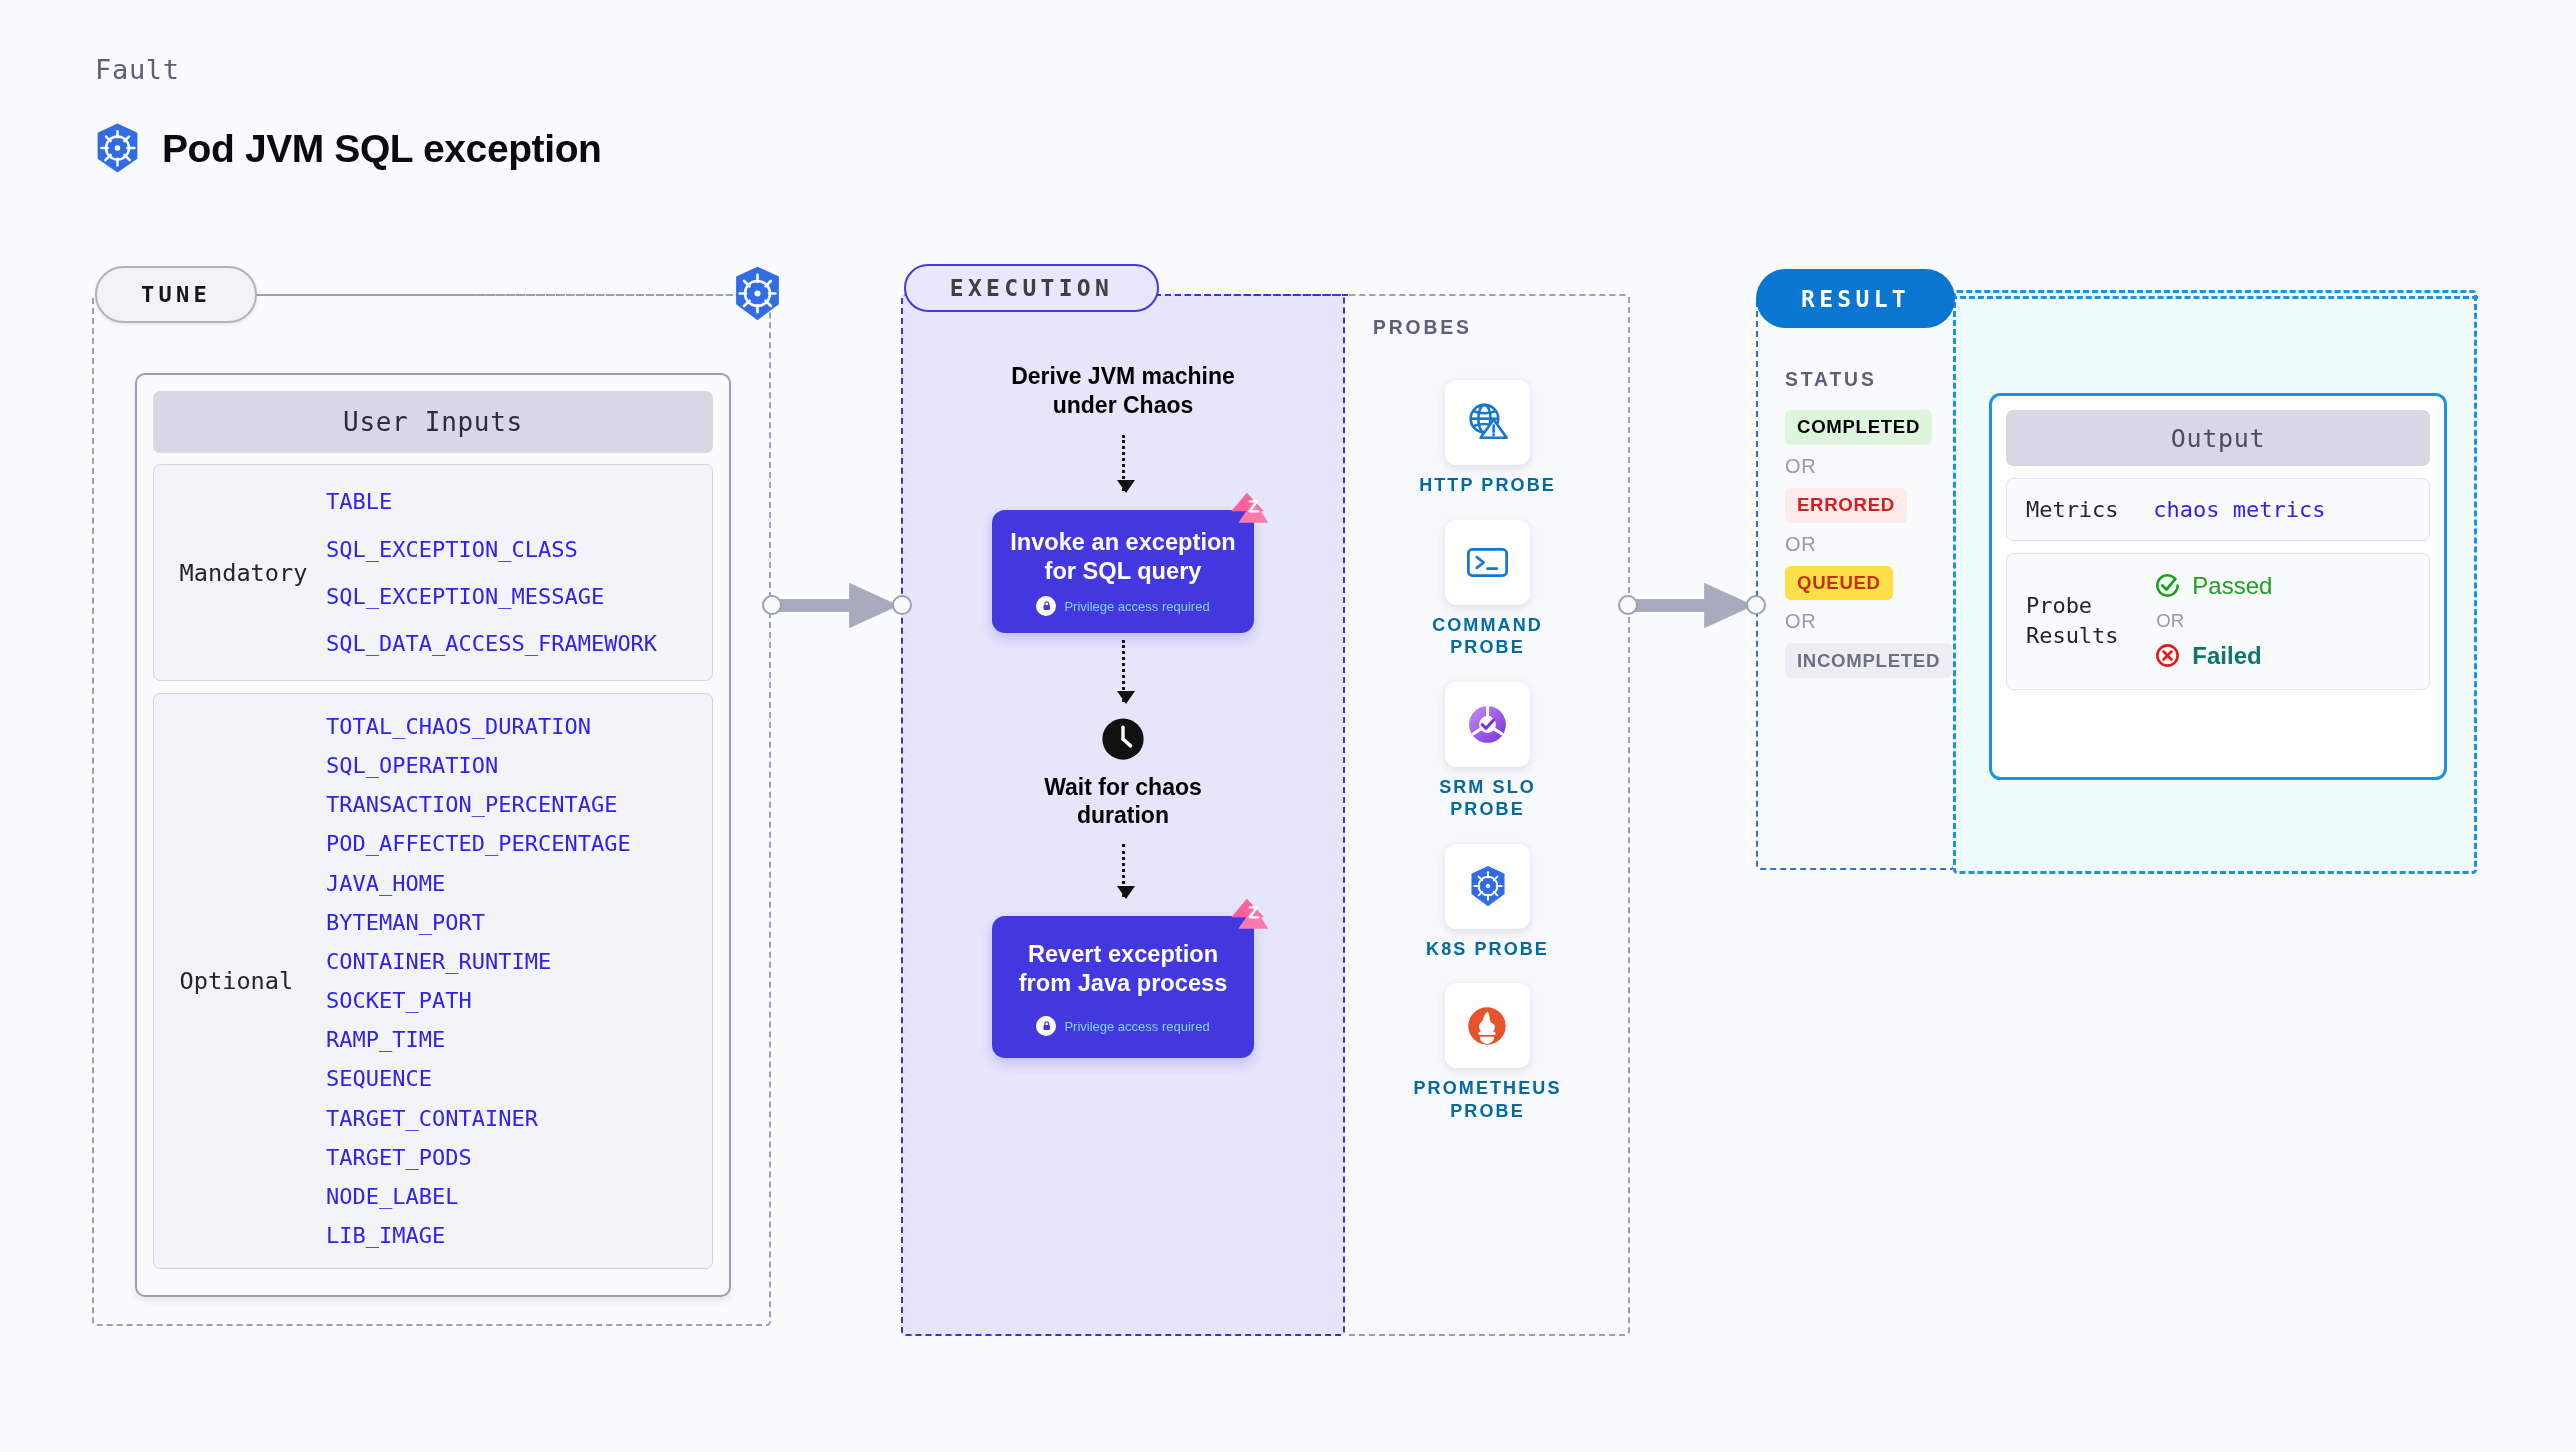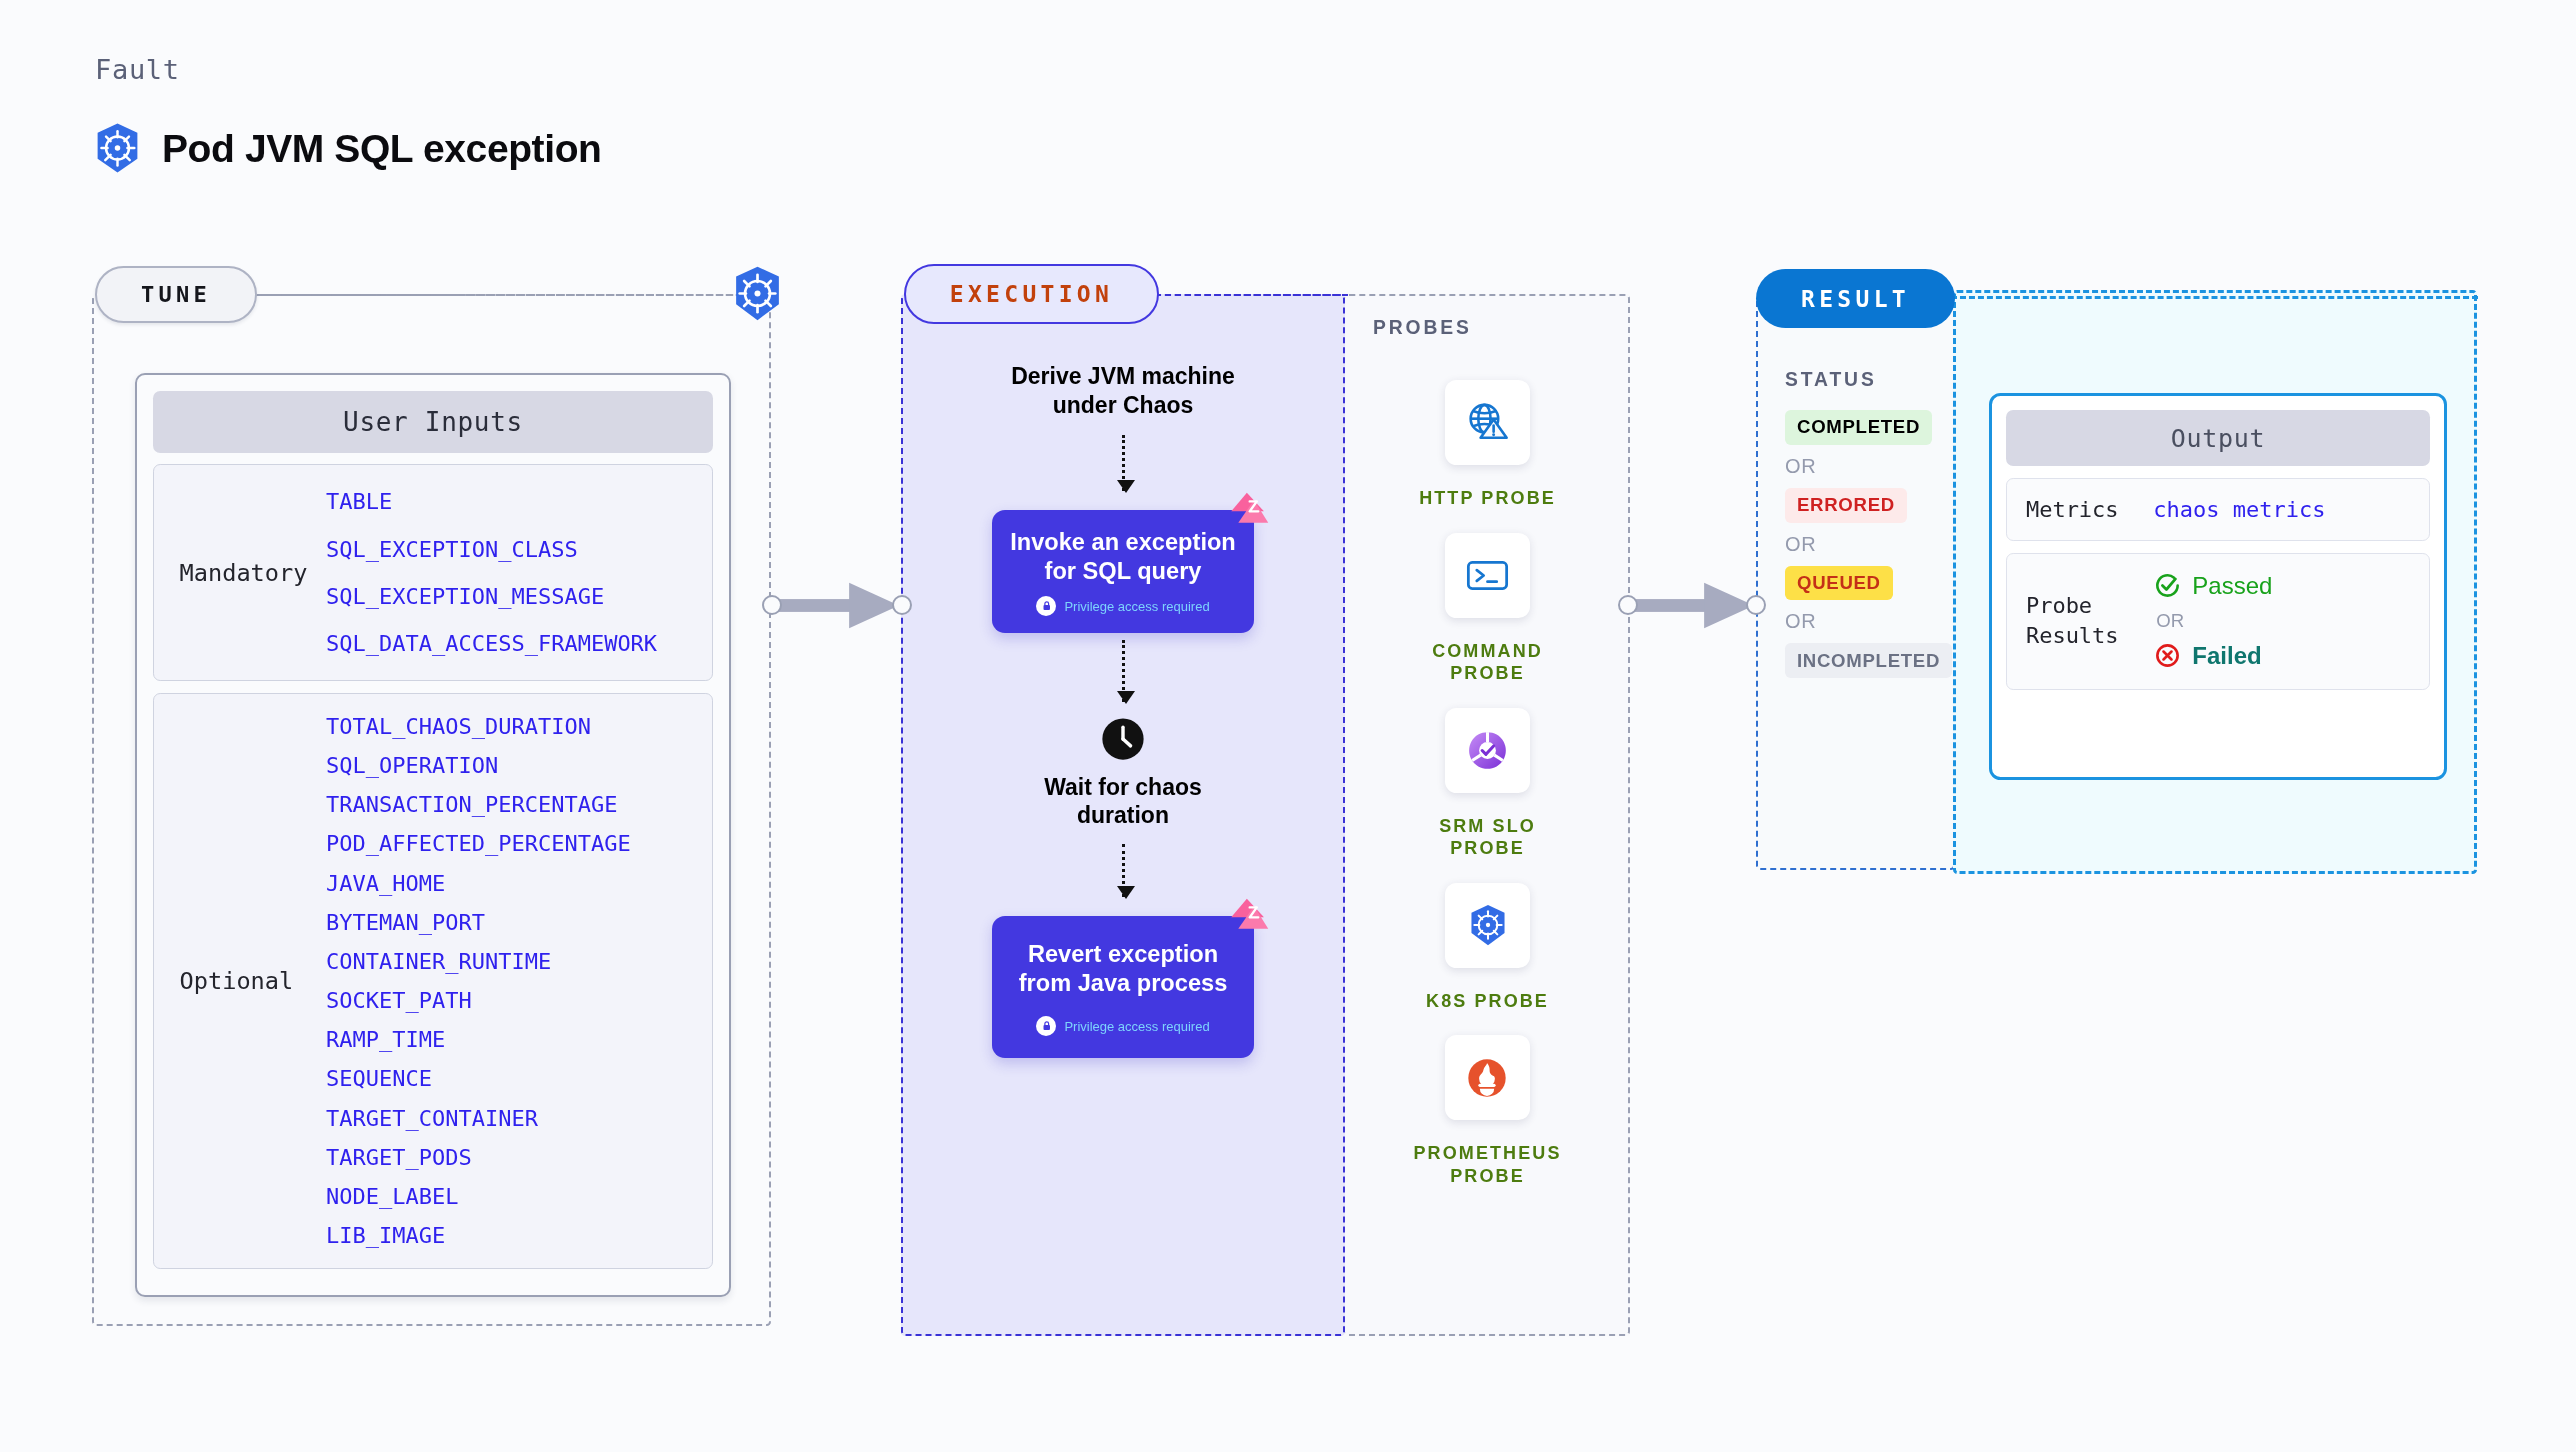--- a/index.html
+++ b/index.html
@@ -33,22 +33,22 @@
     font-family: "DejaVu Sans Mono", monospace;
     font-weight: 700; letter-spacing: 4.3px; z-index: 12;
   }
   .pill-tune {
     left: 95px; top: 266px; width: 162px; height: 57px;
     background: #f2f3f7; border: 2.1px solid #aeb3c4; color: #15161c;
     font-size: 22px;
     box-shadow: 0 2.1px 3.6px rgba(40,45,80,.10);
   }
   .pill-exec {
-    left: 904px; top: 264px; width: 255px; height: 60px;
-    background: #e7e8fd; border: 2.9px solid #4338e0; color: #c2410c;
+    left: 904px; top: 264px; width: 255px; height: 48px;
+    background: #e7e8fd; border: 2.9px solid #4338e0; color: #404040;
     font-size: 23px;
   }
   .pill-result {
     left: 1756px; top: 269px; width: 199px; height: 59px;
     background: #0a76d2; border: none; color: #ffffff;
     font-size: 23px;
   }
 
   
   .region { position: absolute; border-radius: 4.3px; }
@@ -182,22 +182,22 @@
     width: 285px; display: flex; flex-direction: column;
     align-items: center; gap: 23px; z-index: 8;
   }
   .probe-item { display: flex; flex-direction: column; align-items: center; }
   .probe-tile {
     width: 85px; height: 85px; background: #fff; border-radius: 11.5px;
     display: flex; align-items: center; justify-content: center;
     box-shadow: 0 2.9px 8.6px rgba(40,45,80,.12);
   }
   .probe-label {
-    margin-top: 22px; text-align: center; max-width: 165px;
-    font-size: 18px; font-weight: 700; color: #4d7c0f; letter-spacing: 2.1px;
+    margin-top: 9px; text-align: center; max-width: 165px;
+    font-size: 18px; font-weight: 700; color: #0369a1; letter-spacing: 2.1px;
     line-height: 1.25;
   }
 
   
   .status-title {
     position: absolute; left: 1785px; top: 369px;
     font-size: 19.3px; font-weight: 700; color: #5b6178; letter-spacing: 2.9px;
     z-index: 8;
   }
   .status-list {

